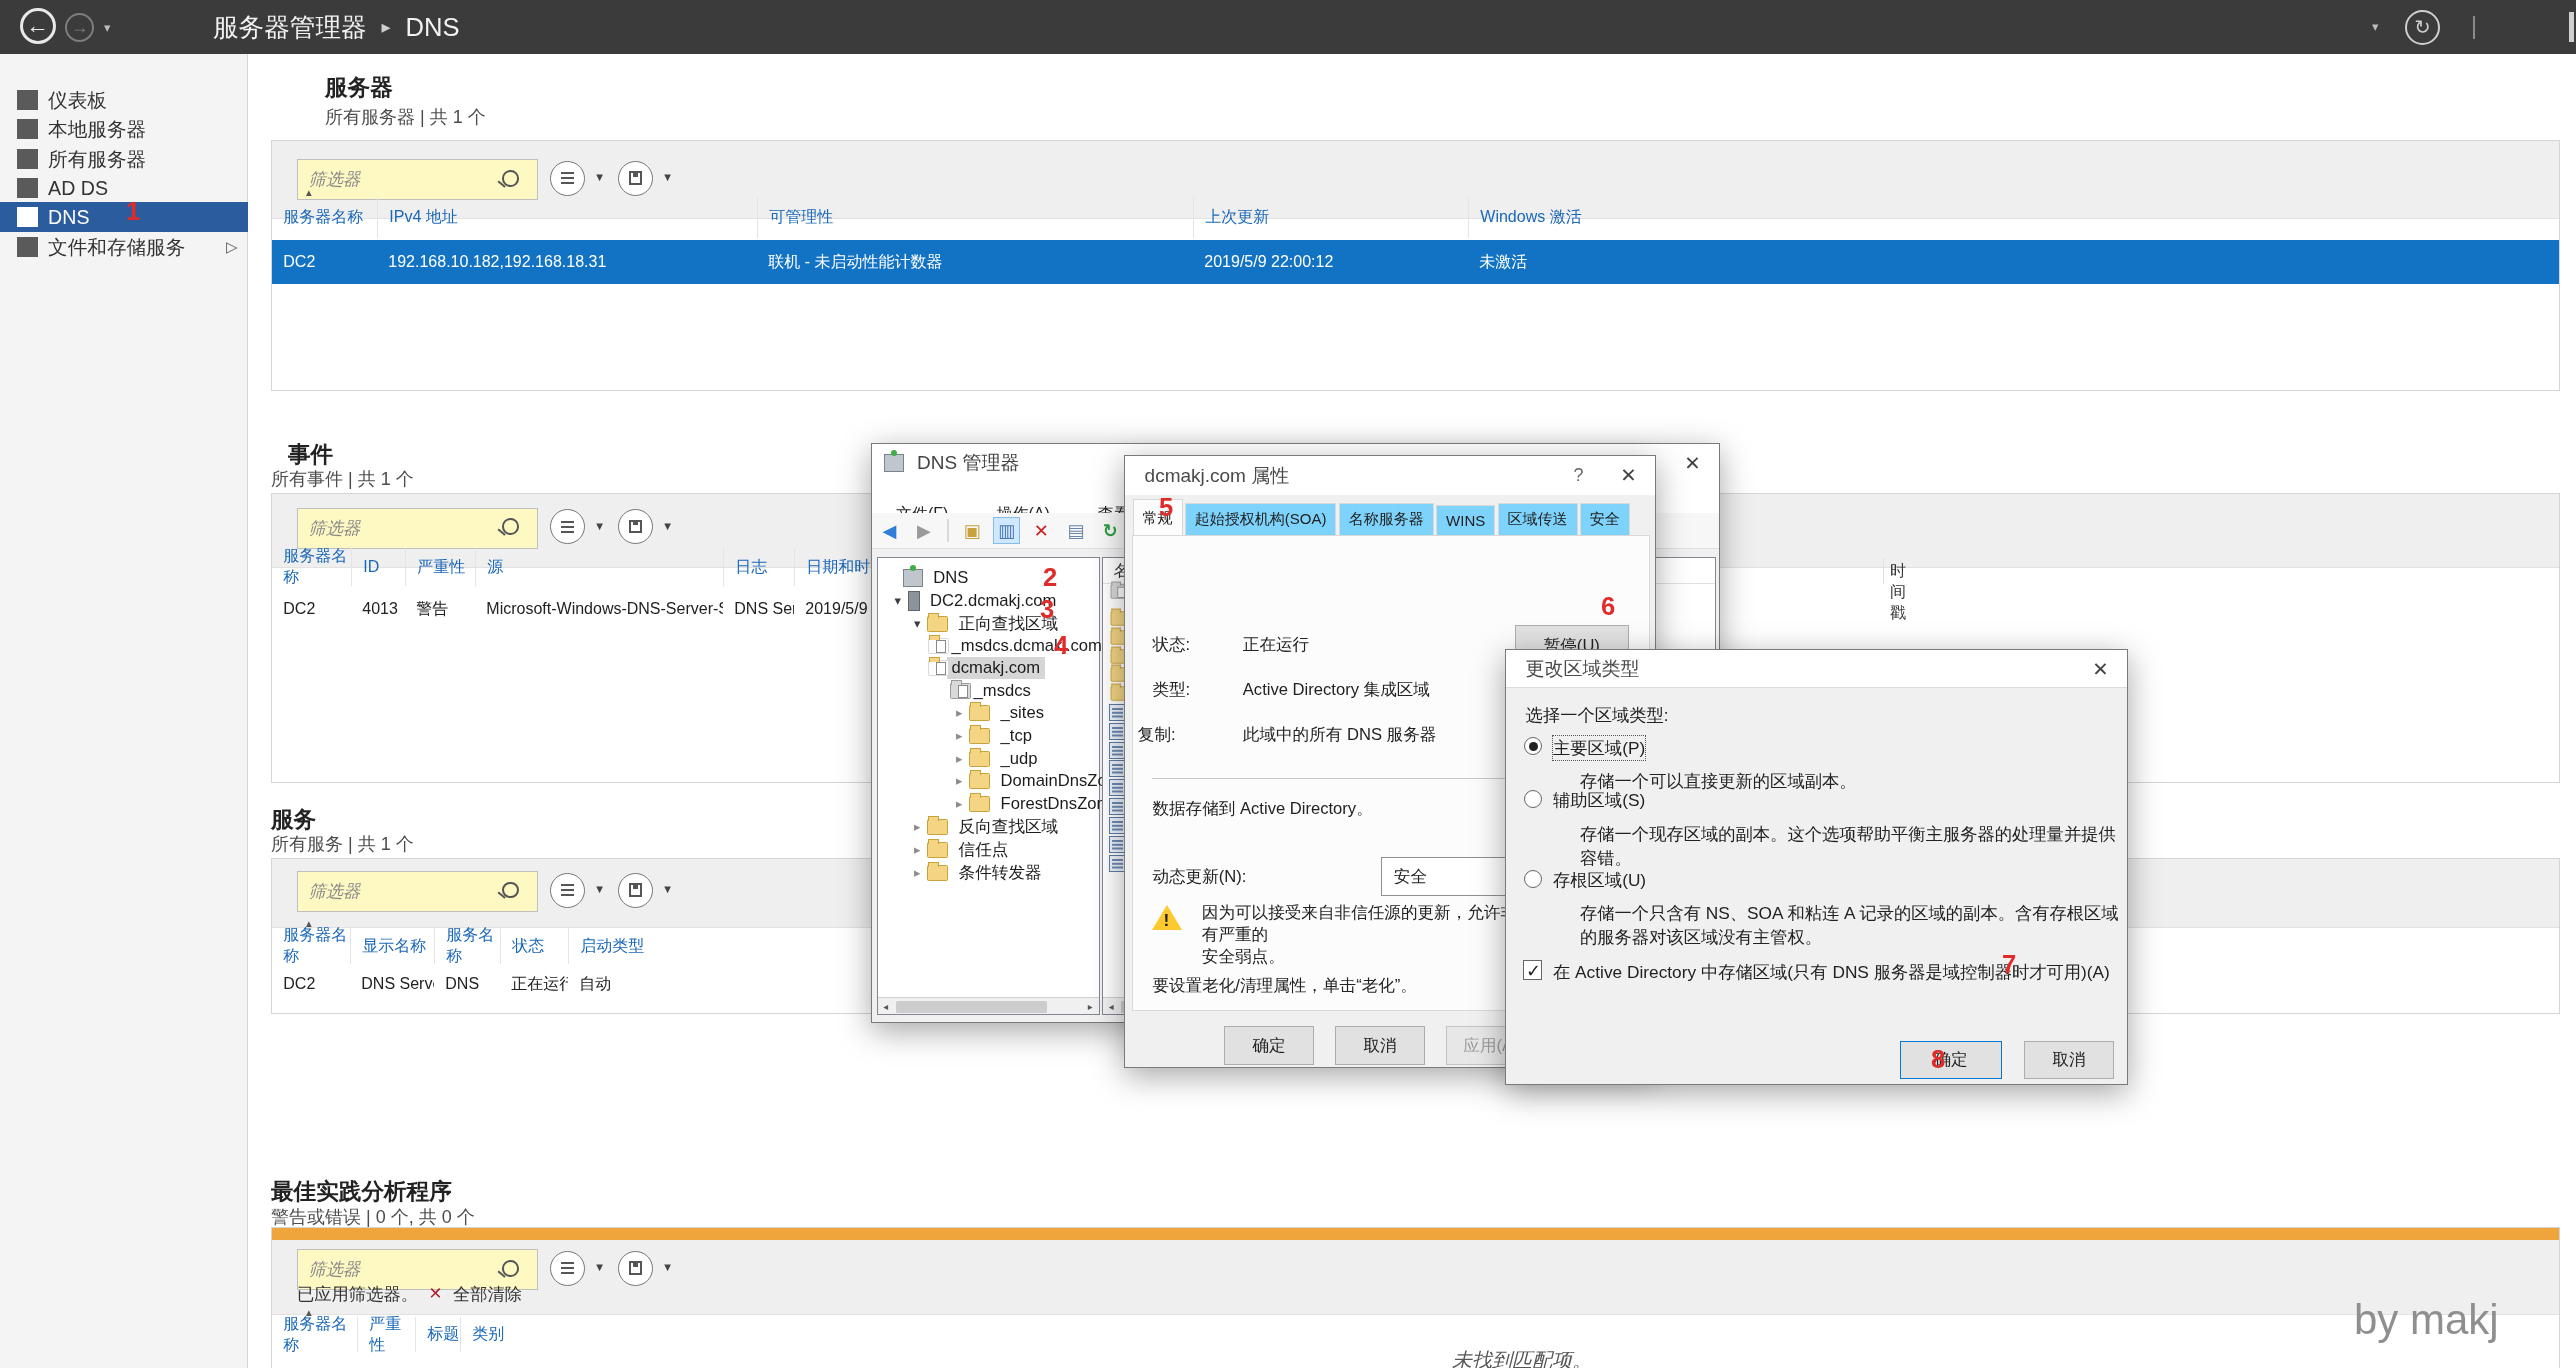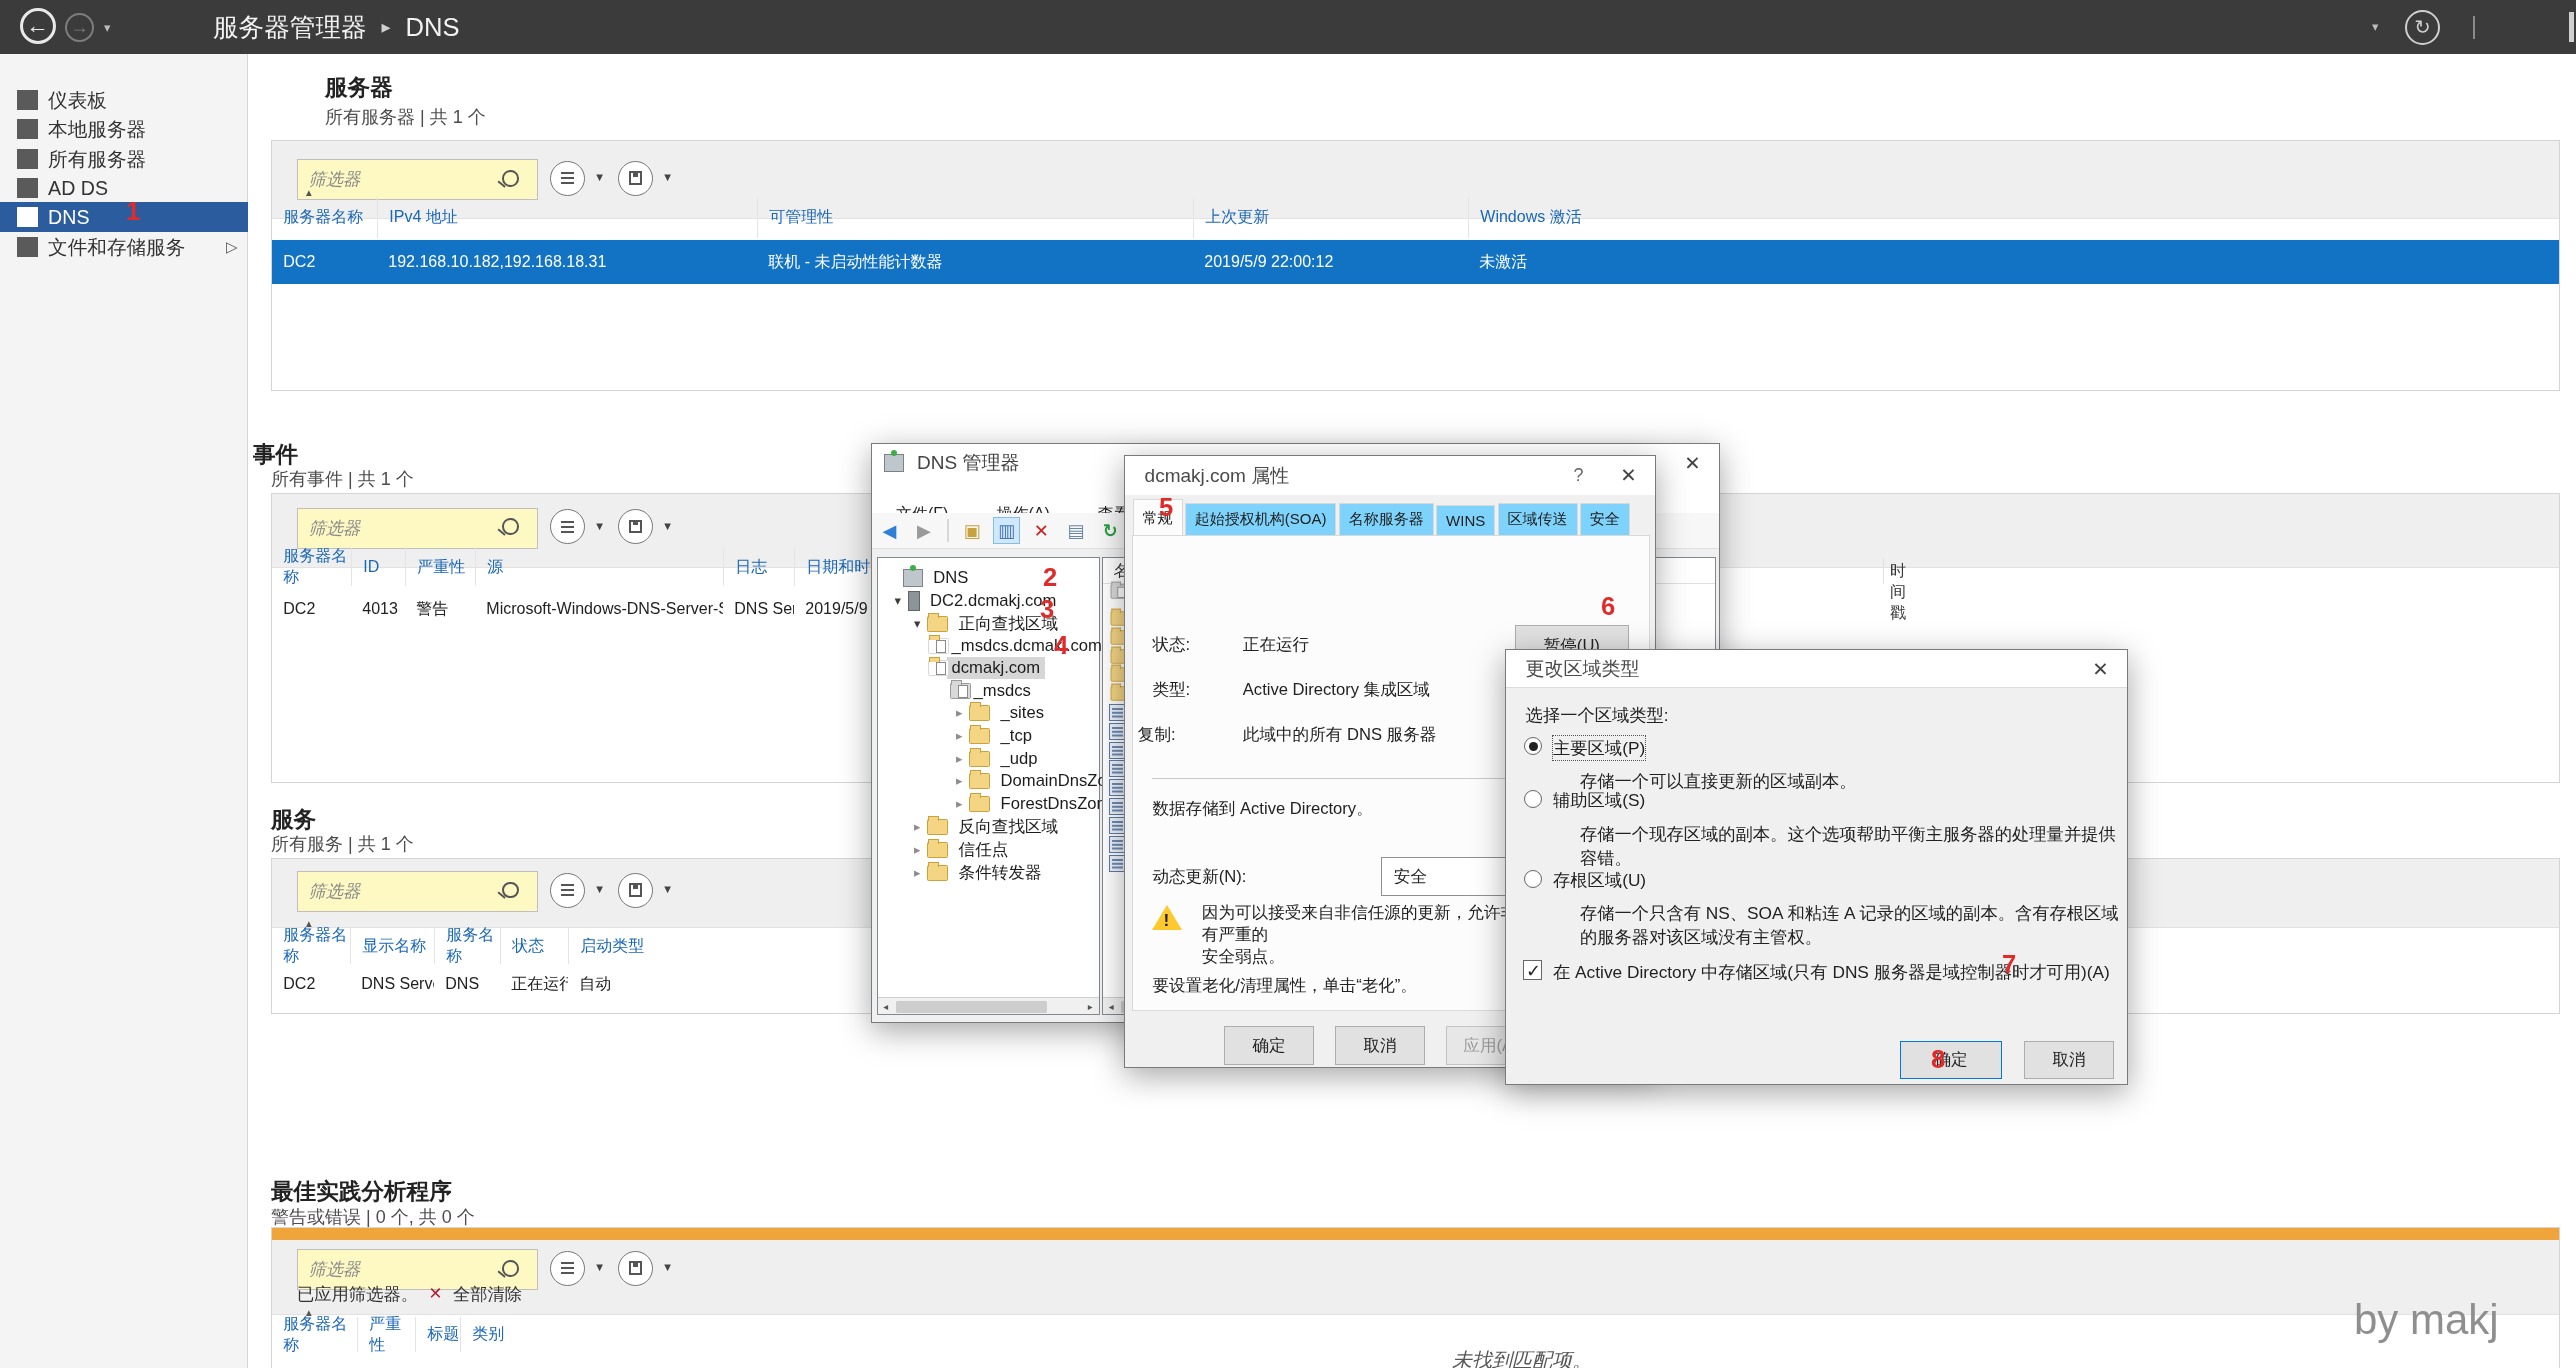--- a/index.html
+++ b/index.html
@@ -196,21 +196,21 @@
           <div class="data-row sel" style="left: 0px; top: 99px; height: 44px; width: 100%;">
             <div class="cell" style="width: 105px; flex: 0 0 auto;">DC2</div>
             <div class="cell" style="width: 380px; flex: 0 0 auto;">192.168.10.182,192.168.18.31</div>
             <div class="cell" style="width: 436px; flex: 0 0 auto;">联机 - 未启动性能计数器</div>
             <div class="cell" style="width: 275px; flex: 0 0 auto;">2019/5/9 22:00:12</div>
             <div class="cell" style="width: 602px; flex: 0 0 auto;">未激活</div>
           </div>
         </div>
       </div>
       <div>
-        <div class="p-title" style="left: 253px; top: 439px;">事件</div>
+        <div class="p-title" style="left: 288px; top: 439px;">事件</div>
         <div class="p-sub" style="left: 271px; top: 467px;">所有事件 | 共 1 个</div>
         <div class="p-box" style="left: 271px; top: 493px; width: 2289px; height: 290px;">
           <div class="filterbar" style="height: 74px;">
             <input class="f-input" placeholder="筛选器" style="top: 13.5px;">
             <span class="mag" style="left: 230px; top: 24px;"></span>
             <div class="circ-btn" style="left: 278px; top: 15px;">
               <span class="i-list"></span>
             </div>
             <span class="c-caret" style="left: 322px; top: 25.6px;">▼</span>
             <div class="circ-btn" style="left: 346px; top: 15px;">

